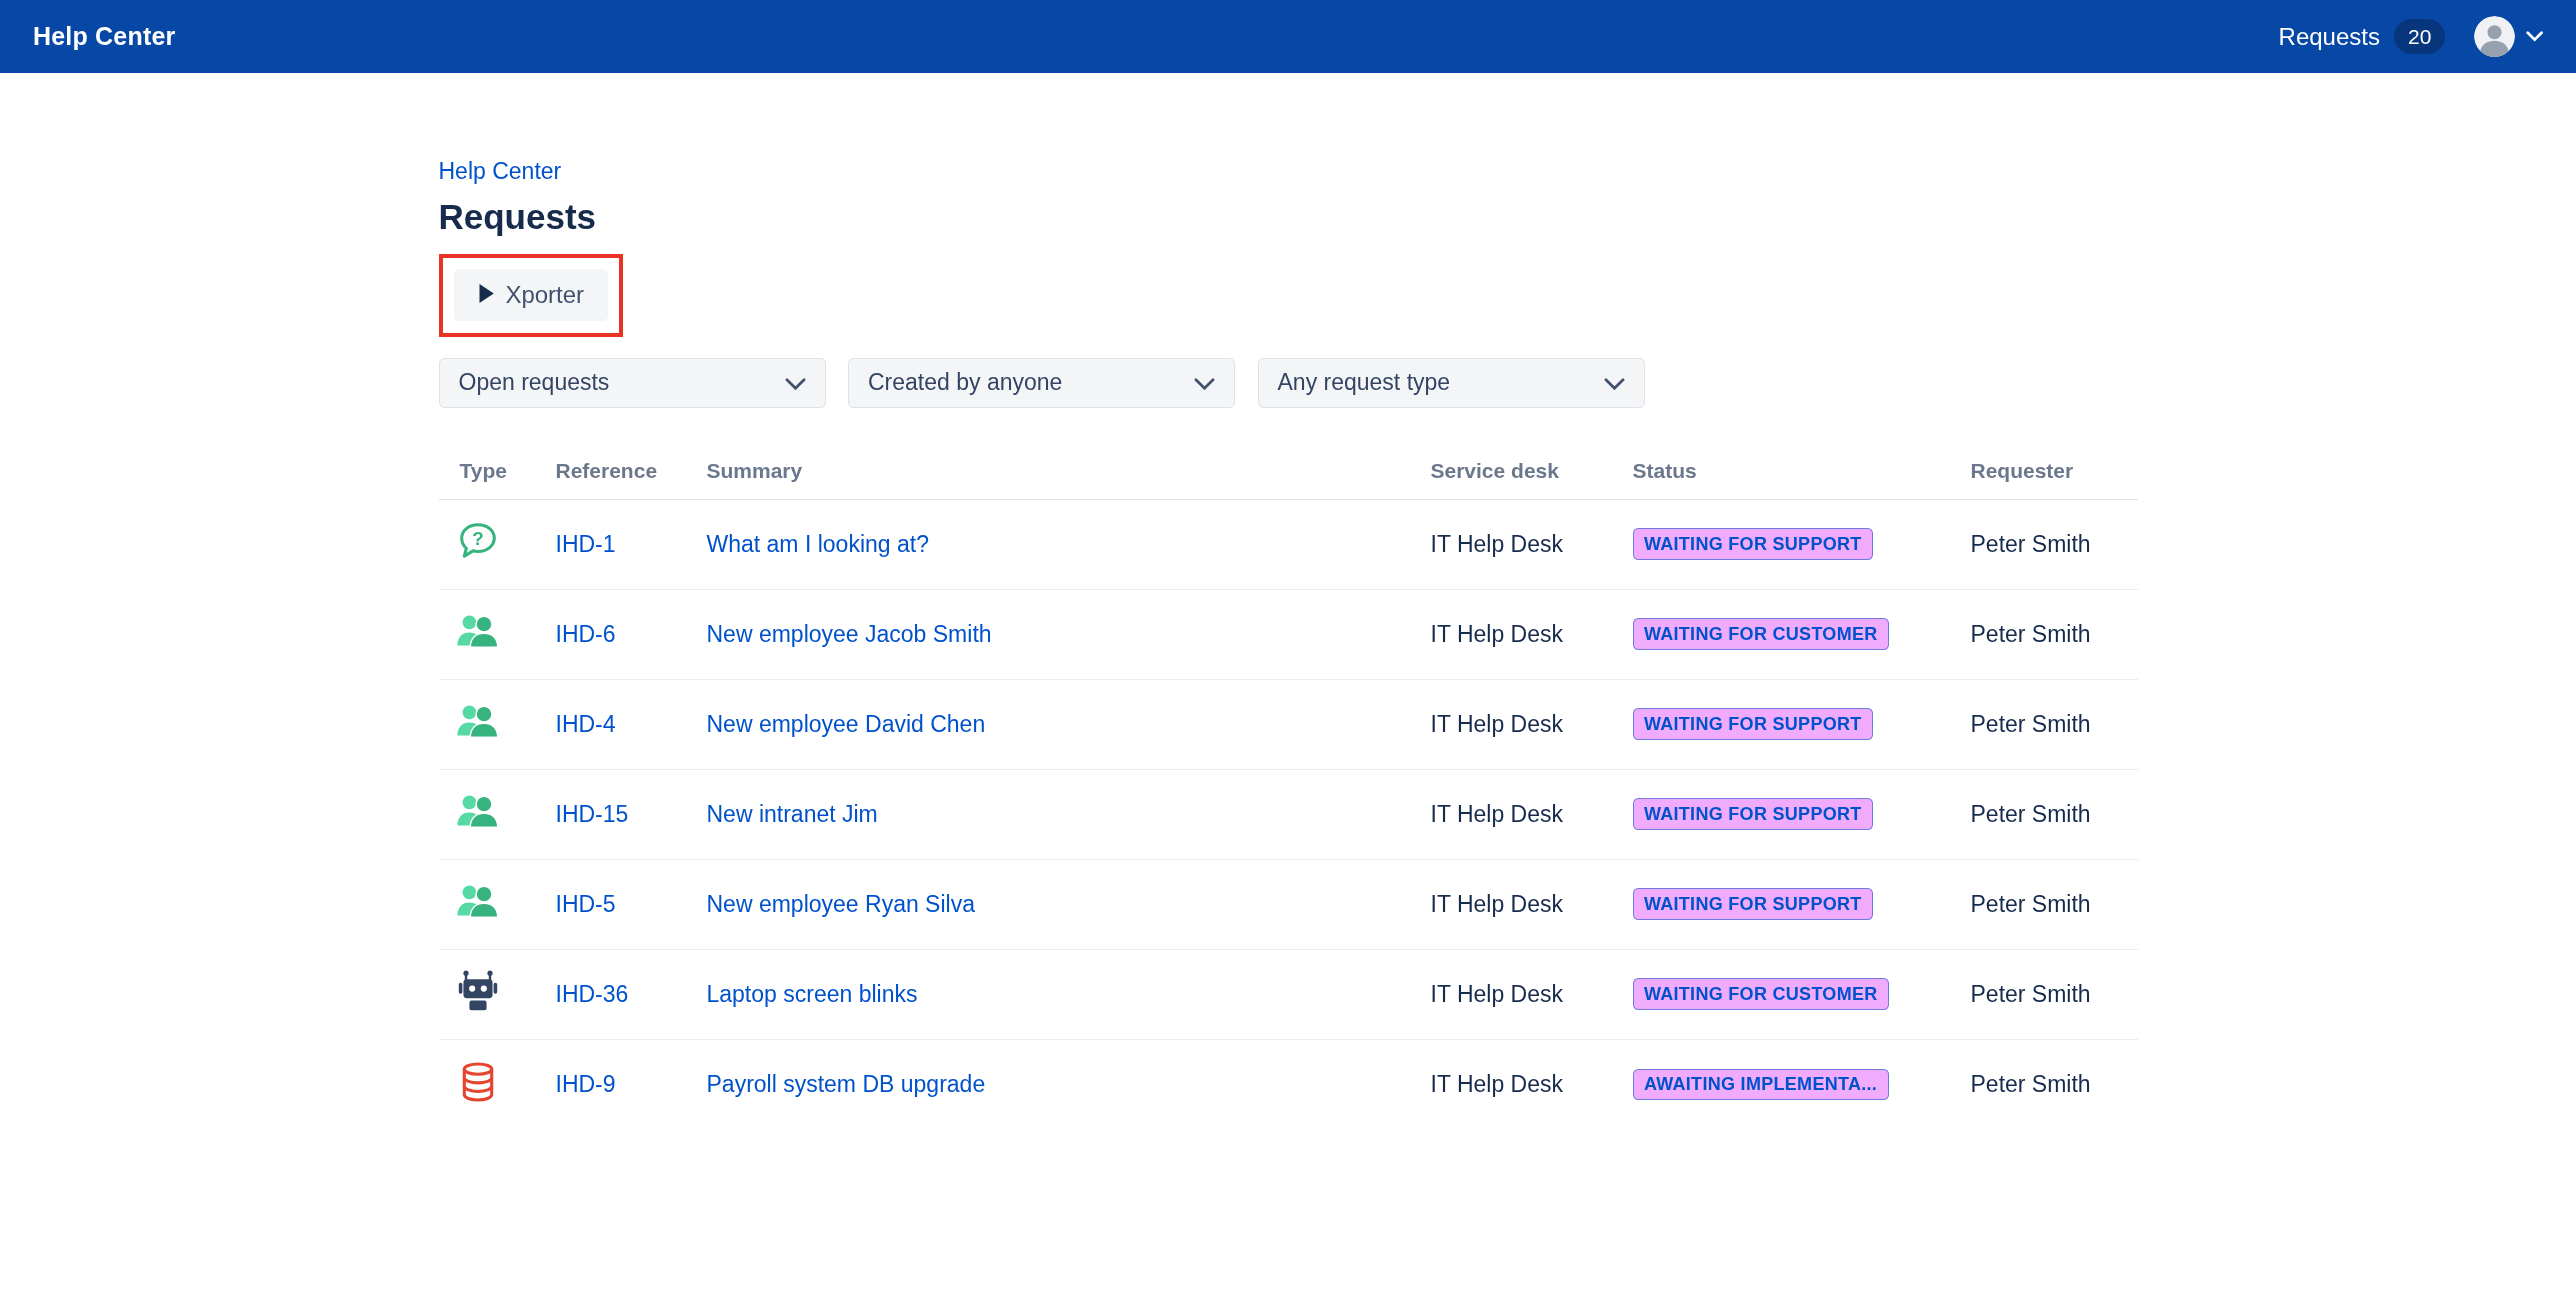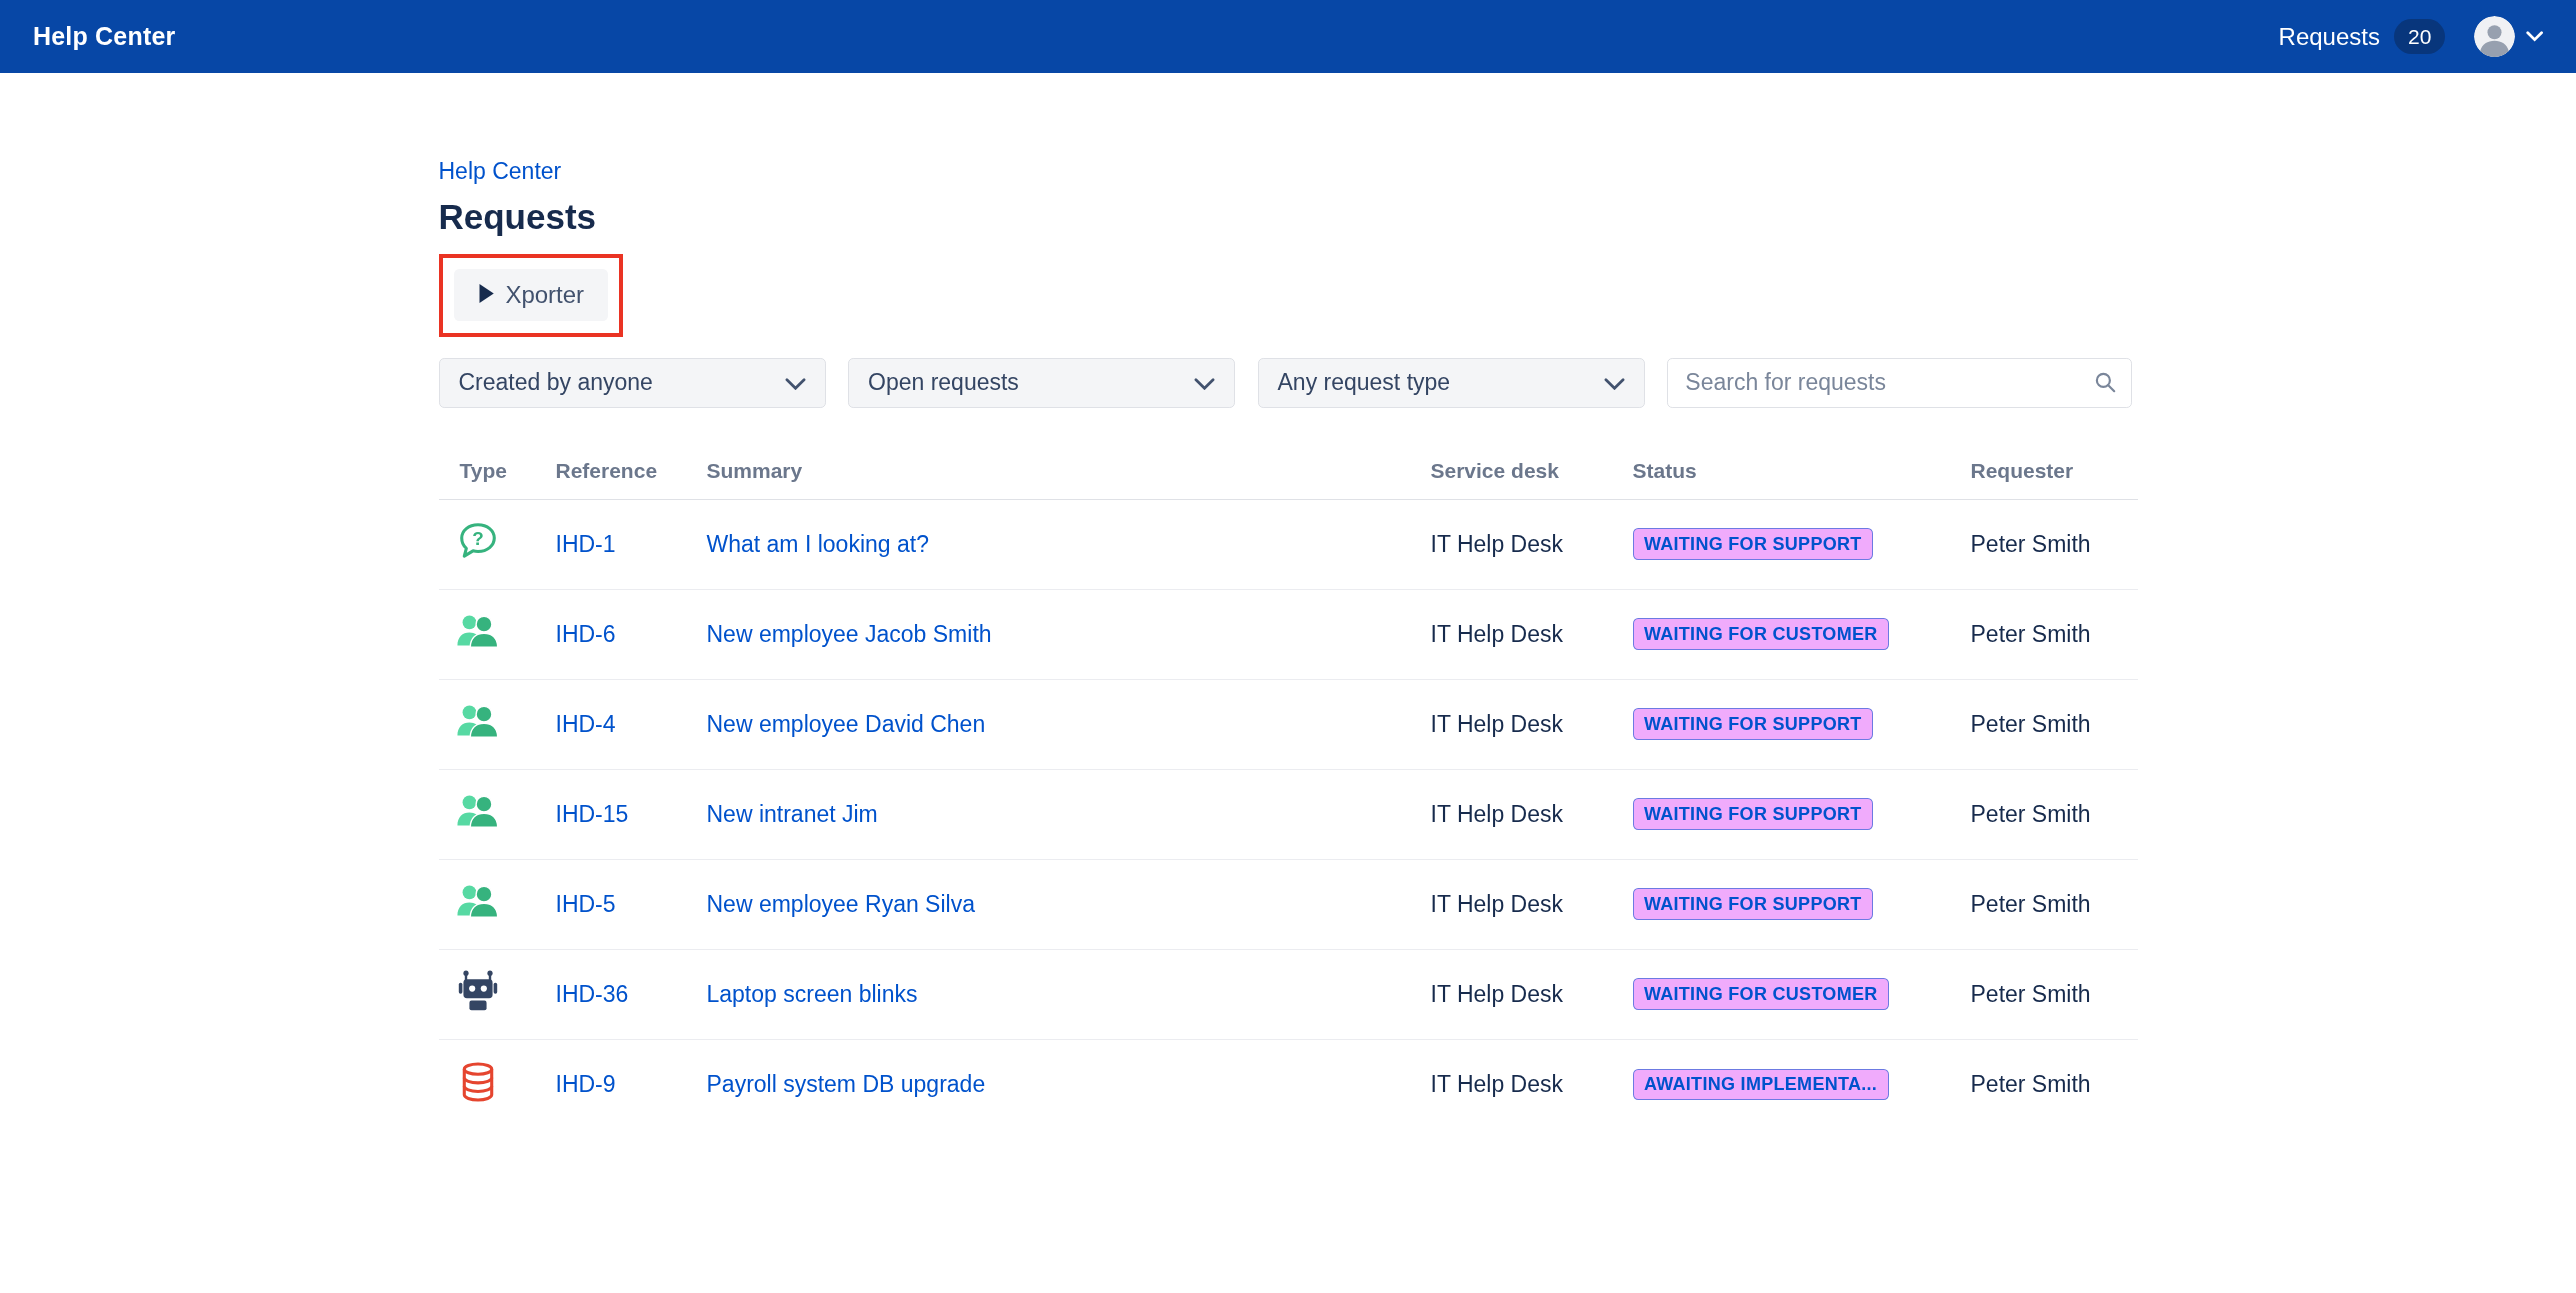--- a/index.html
+++ b/index.html
@@ -103,49 +103,40 @@
               </svg>
           </span>
           <span>Xporter</span>
         </button>
       </div>
     </div>
 
     
     <div class="filters">
       <div class="select">
-        <span>Created by anyone</span>
+        <span>Open requests</span>
         <span>
           <svg width="21" height="12" viewBox="0 0 12 7" fill="none">
               <path d="M1 1l5 5 5-5" stroke="#42526E" stroke-width="1.6" stroke-linecap="round"></path>
             </svg>
         </span>
       </div>
       <div class="select">
-        <span>Open requests</span>
+        <span>Created by anyone</span>
         <span>
           <svg width="21" height="12" viewBox="0 0 12 7" fill="none">
               <path d="M1 1l5 5 5-5" stroke="#42526E" stroke-width="1.6" stroke-linecap="round"></path>
             </svg>
         </span>
       </div>
       <div class="select">
         <span>Any request type</span>
         <span>
           <svg width="21" height="12" viewBox="0 0 12 7" fill="none">
               <path d="M1 1l5 5 5-5" stroke="#42526E" stroke-width="1.6" stroke-linecap="round"></path>
-            </svg>
-        </span>
-      </div>
-      <div class="search-box">
-        <input class="search-input" type="text" placeholder="Search for requests" style="">
-        <span class="search-icon">
-          <svg width="26" height="26" viewBox="0 0 24 24" fill="none" stroke="#7A869A" stroke-width="2">
-              <circle cx="10.5" cy="10.5" r="6"></circle>
-              <path d="M15 15l5.5 5.5" stroke-linecap="round"></path>
             </svg>
         </span>
       </div>
     </div>
 
     
     <table class="requests">
       <colgroup>
         <col class="col-type">
           <col class="col-ref">

